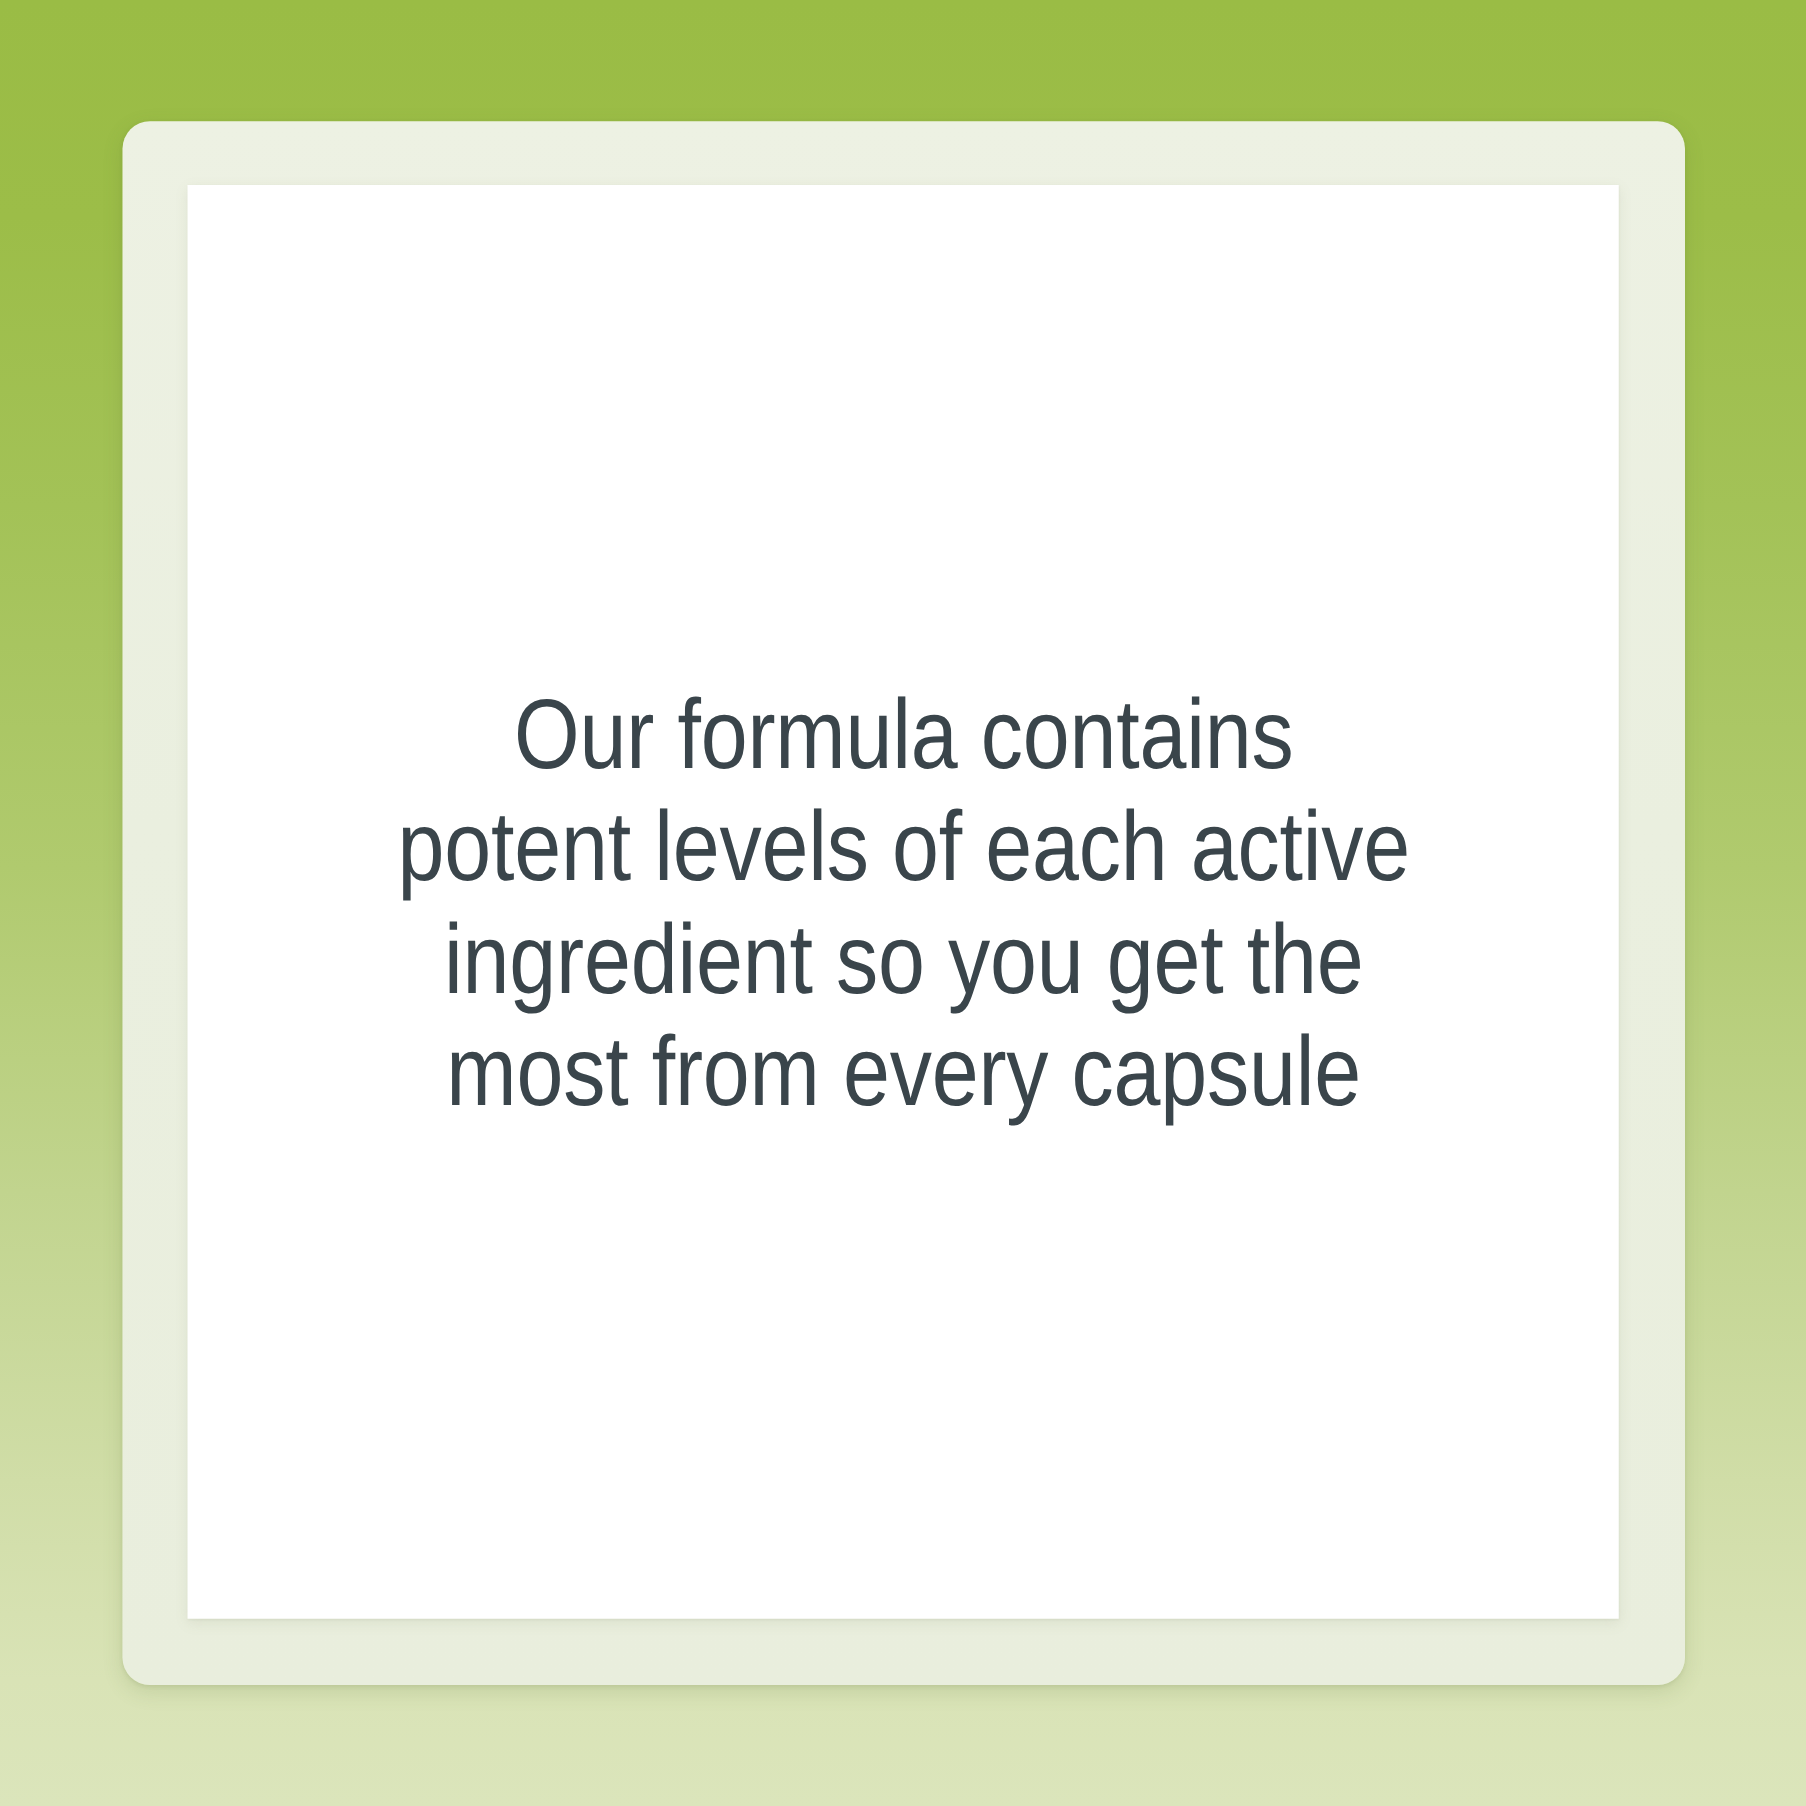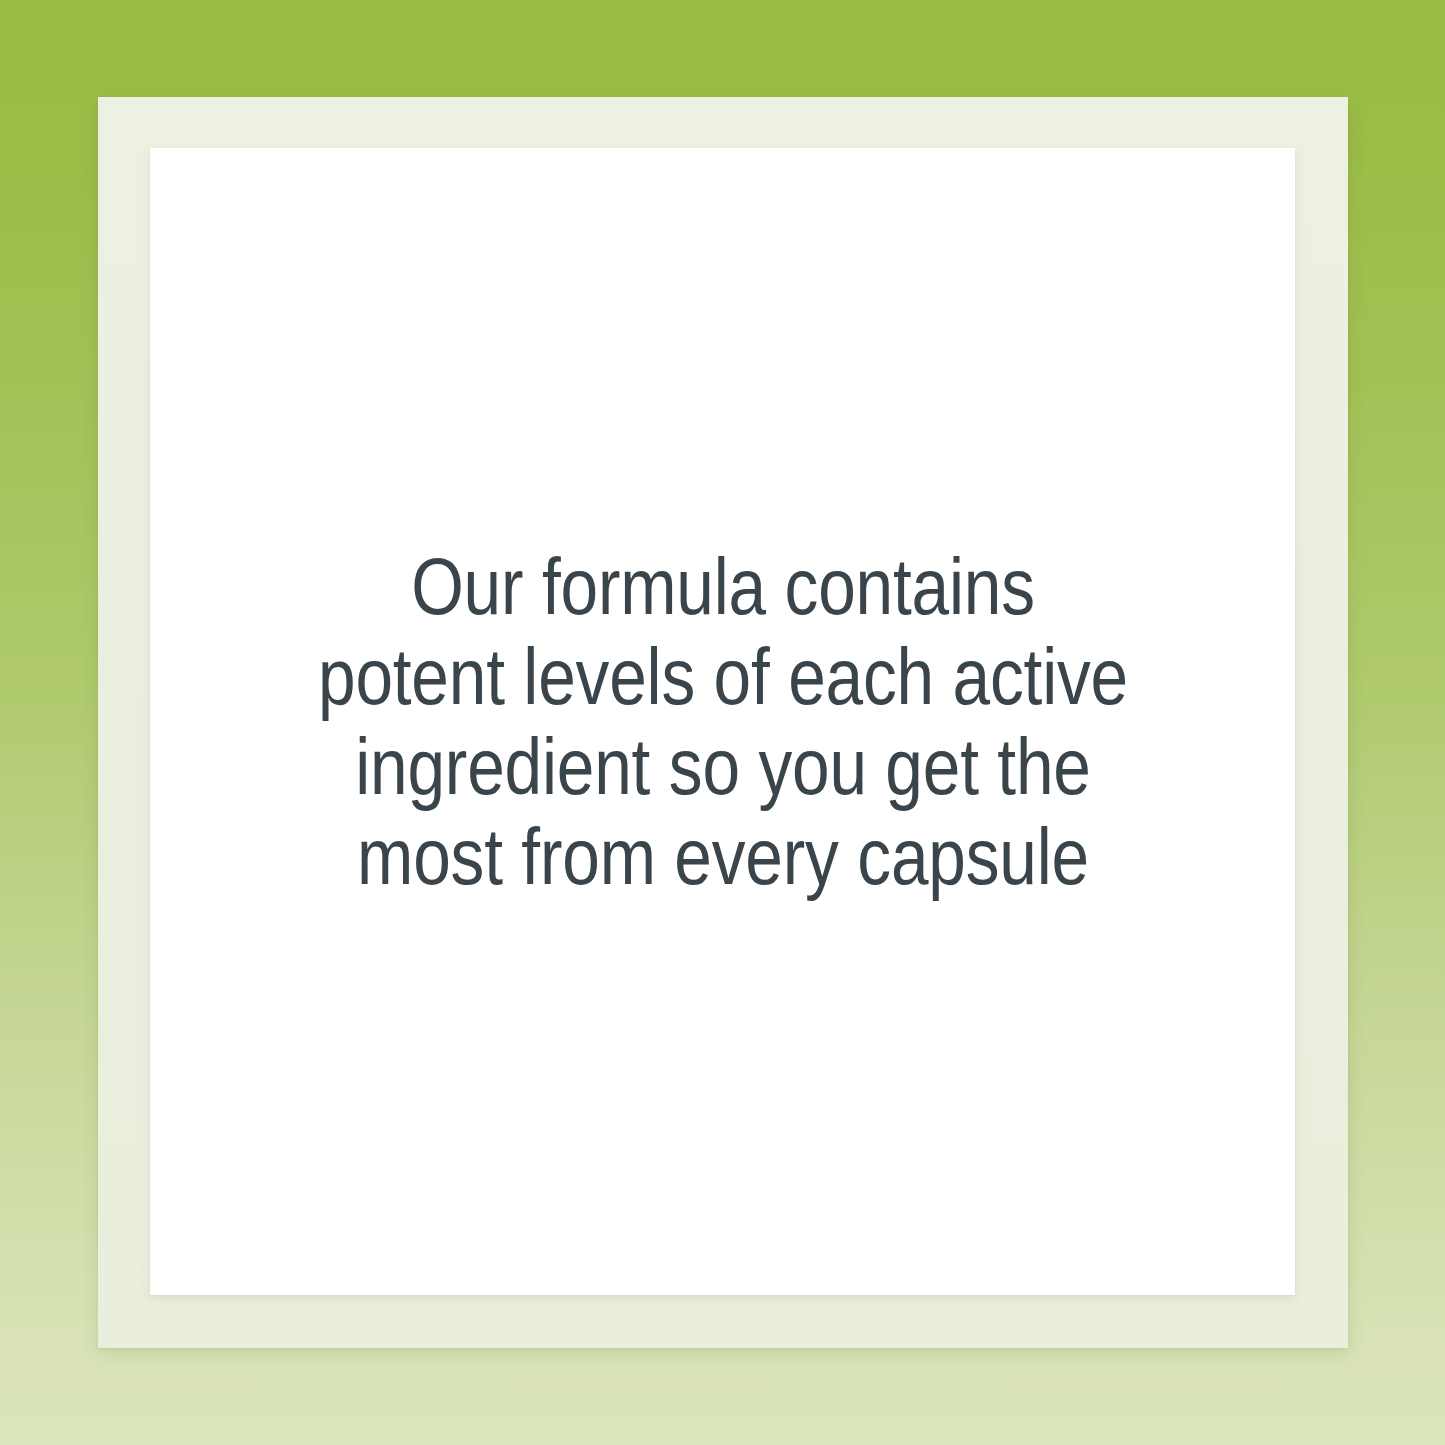--- a/index.html
+++ b/index.html
@@ -38,20 +38,21 @@
     position: absolute;
     left: 98px;
     top: 97px;
     width: 1250px;
     height: 1251px;
     box-sizing: border-box;
     background: linear-gradient(to bottom, #edf1e3 0%, #eaefdf 45%, #e9eedd 100%);
     box-shadow:
       0 5px 16px rgba(90, 110, 50, 0.16),
       0 1px 3px rgba(90, 110, 50, 0.10);
+    border-radius: 22px;
   }
 
   
   #card-panel {
     position: absolute;
     left: 52px;
     top: 51px;
     width: 1145px;
     height: 1147px;
     box-sizing: border-box;

